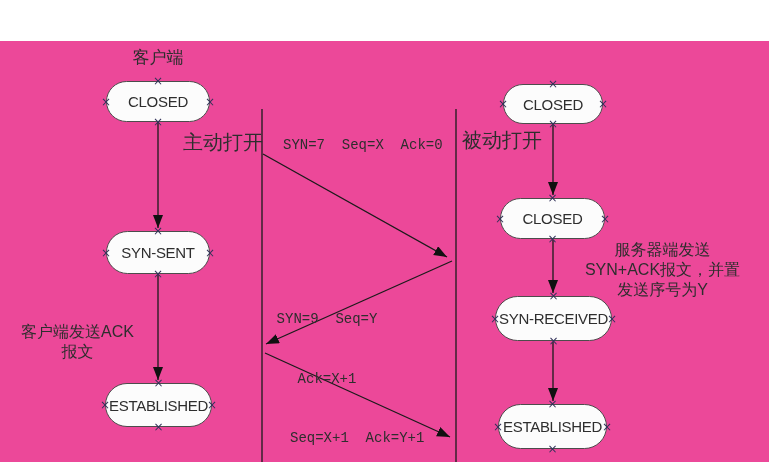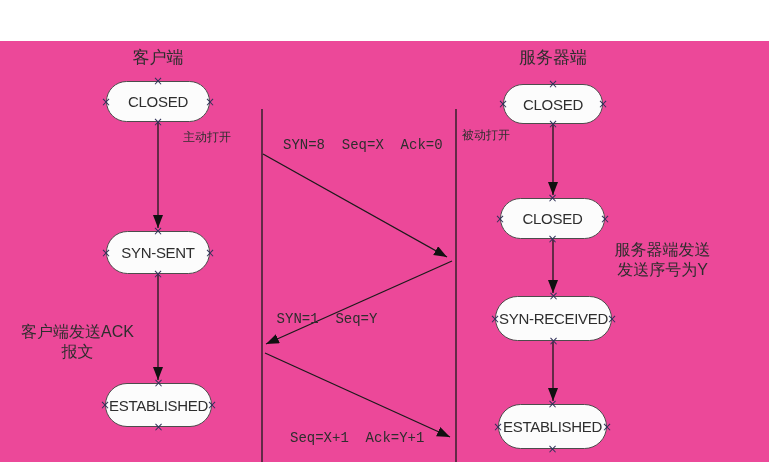--- a/index.html
+++ b/index.html
@@ -21,21 +21,21 @@
   .handle{
     position:absolute;font-size:12px;line-height:1;color:#32325a;
     font-family:"DejaVu Sans",sans-serif;z-index:3;
   }
   .hN{top:0;left:50%;transform:translate(-50%,-55%);}
   .hS{bottom:0;left:50%;transform:translate(-50%,55%);}
   .hW{left:0;top:50%;transform:translate(-60%,-50%);}
   .hE{right:0;top:50%;transform:translate(60%,-50%);}
   .txt{position:absolute;z-index:3;}
   .title{font-size:17px;text-align:center;}
-  .side-label{font-size:12px;white-space:nowrap;}
+  .side-label{font-size:20px;white-space:nowrap;}
   .note{font-size:16px;line-height:20px;text-align:center;}
   .msg{
     font-family:"Liberation Mono","DejaVu Sans Mono",monospace;
     font-size:14px;white-space:pre;color:#2e2e2e;
   }
   .msg-center{text-align:center;line-height:20px;}
 </style>
 </head>
 <body>
 
@@ -53,21 +53,20 @@
     <line x1="553" y1="199" x2="553" y2="252" marker-end="url(#ah)"></line>
     <line x1="553" y1="301" x2="553" y2="360" marker-end="url(#ah)"></line>
     <line x1="262" y1="68" x2="262" y2="456" marker-end="url(#ah)"></line>
     <line x1="456" y1="68" x2="456" y2="456" marker-end="url(#ah)"></line>
     <line x1="263" y1="113" x2="447" y2="216" marker-end="url(#ah)"></line>
     <line x1="452" y1="220" x2="266" y2="303" marker-end="url(#ah)"></line>
     <line x1="265" y1="312" x2="450" y2="396" marker-end="url(#ah)"></line>
   </svg>
 
   <div class="txt title" style="left:106px;top:5px;width:104px;">客户端</div>
-  <div class="txt title" style="left:495px;top:5px;width:116px;">服务器端</div>
 
   <div class="stadium" style="left:106px;top:40px;width:104px;height:41px;">
     <span class="st-label">CLOSED</span>
     <span class="handle hN">×</span>
     <span class="handle hS">×</span>
     <span class="handle hW">×</span>
     <span class="handle hE">×</span>
   </div>
   <div class="stadium" style="left:106px;top:190px;width:104px;height:43px;">
     <span class="st-label">SYN-SENT</span>
@@ -119,22 +118,24 @@
   <div class="txt note" style="left:0px;top:100px;width:138px;">
   </div>
 
   <div class="txt note" style="left:5px;top:281px;width:145px;">
     <div>客户端发送ACK</div>
     <div>报文</div>
   </div>
 
   <div class="txt note" style="left:584px;top:199px;width:157px;">
     <div>服务器端发送</div>
+    <div>SYN+ACK报文，并置</div>
     <div>发送序号为Y</div>
   </div>
 
-  <div class="txt msg" style="left:283px;top:96px;">SYN=8  Seq=X  Ack=0</div>
+  <div class="txt msg" style="left:283px;top:96px;">SYN=7  Seq=X  Ack=0</div>
   <div class="txt msg msg-center" style="left:271px;top:228px;width:112px;">
-    <div>SYN=1  Seq=Y</div>
+    <div>SYN=9  Seq=Y</div>
+    <div>Ack=X+1</div>
   </div>
   <div class="txt msg" style="left:290px;top:389px;">Seq=X+1  Ack=Y+1</div>
 
 </div>
 
 </body></html>

